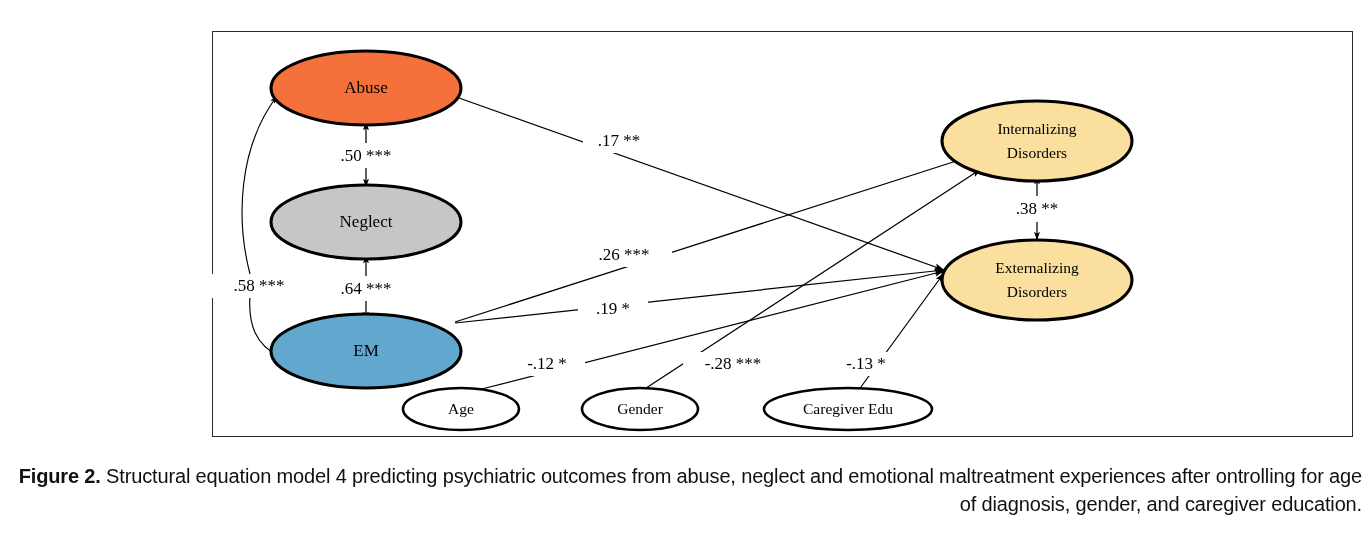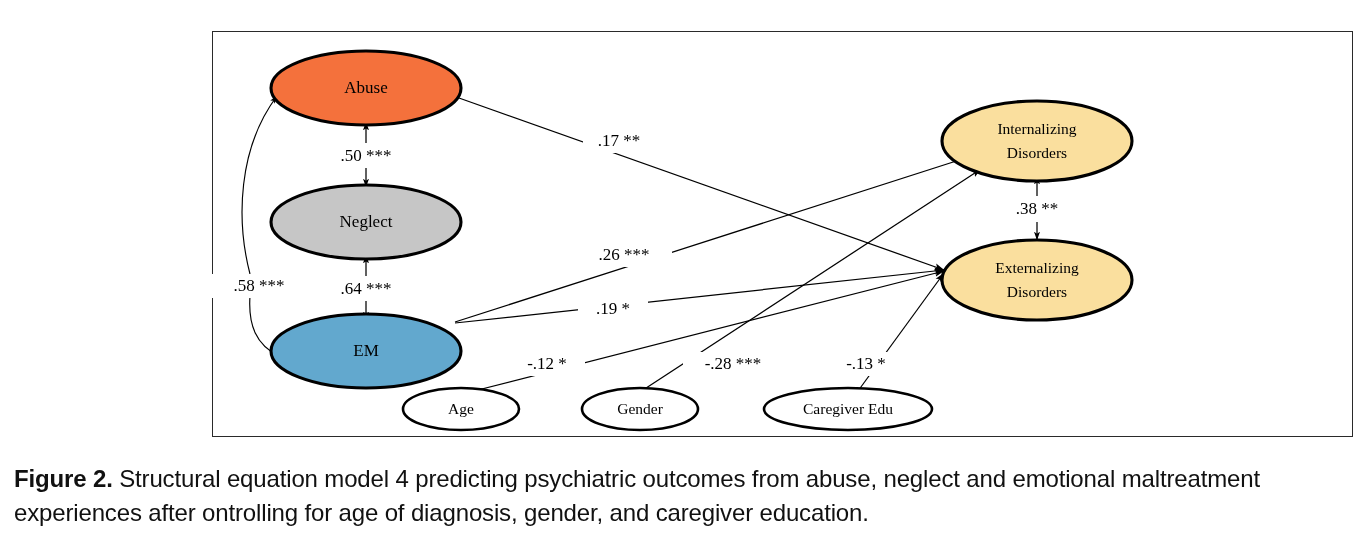--- a/index.html
+++ b/index.html
@@ -65,24 +65,25 @@
   }
   .ellipse-shape.thin {
     stroke-width: 2.6;
   }
   #caption {
     position: absolute;
     left: 14px;
     top: 462px;
     width: 1348px;
     font-family: "Liberation Sans", "DejaVu Sans", sans-serif;
-    font-size: 24px;
+    font-size: 20px;
     line-height: 1.42;
     color: #111111;
     letter-spacing: -0.15px;
+    text-align: right;
   }
   #caption .cap-lead {
     font-weight: bold;
   }
 </style>
 </head>
 <body>
 
 <div id="page">
 

